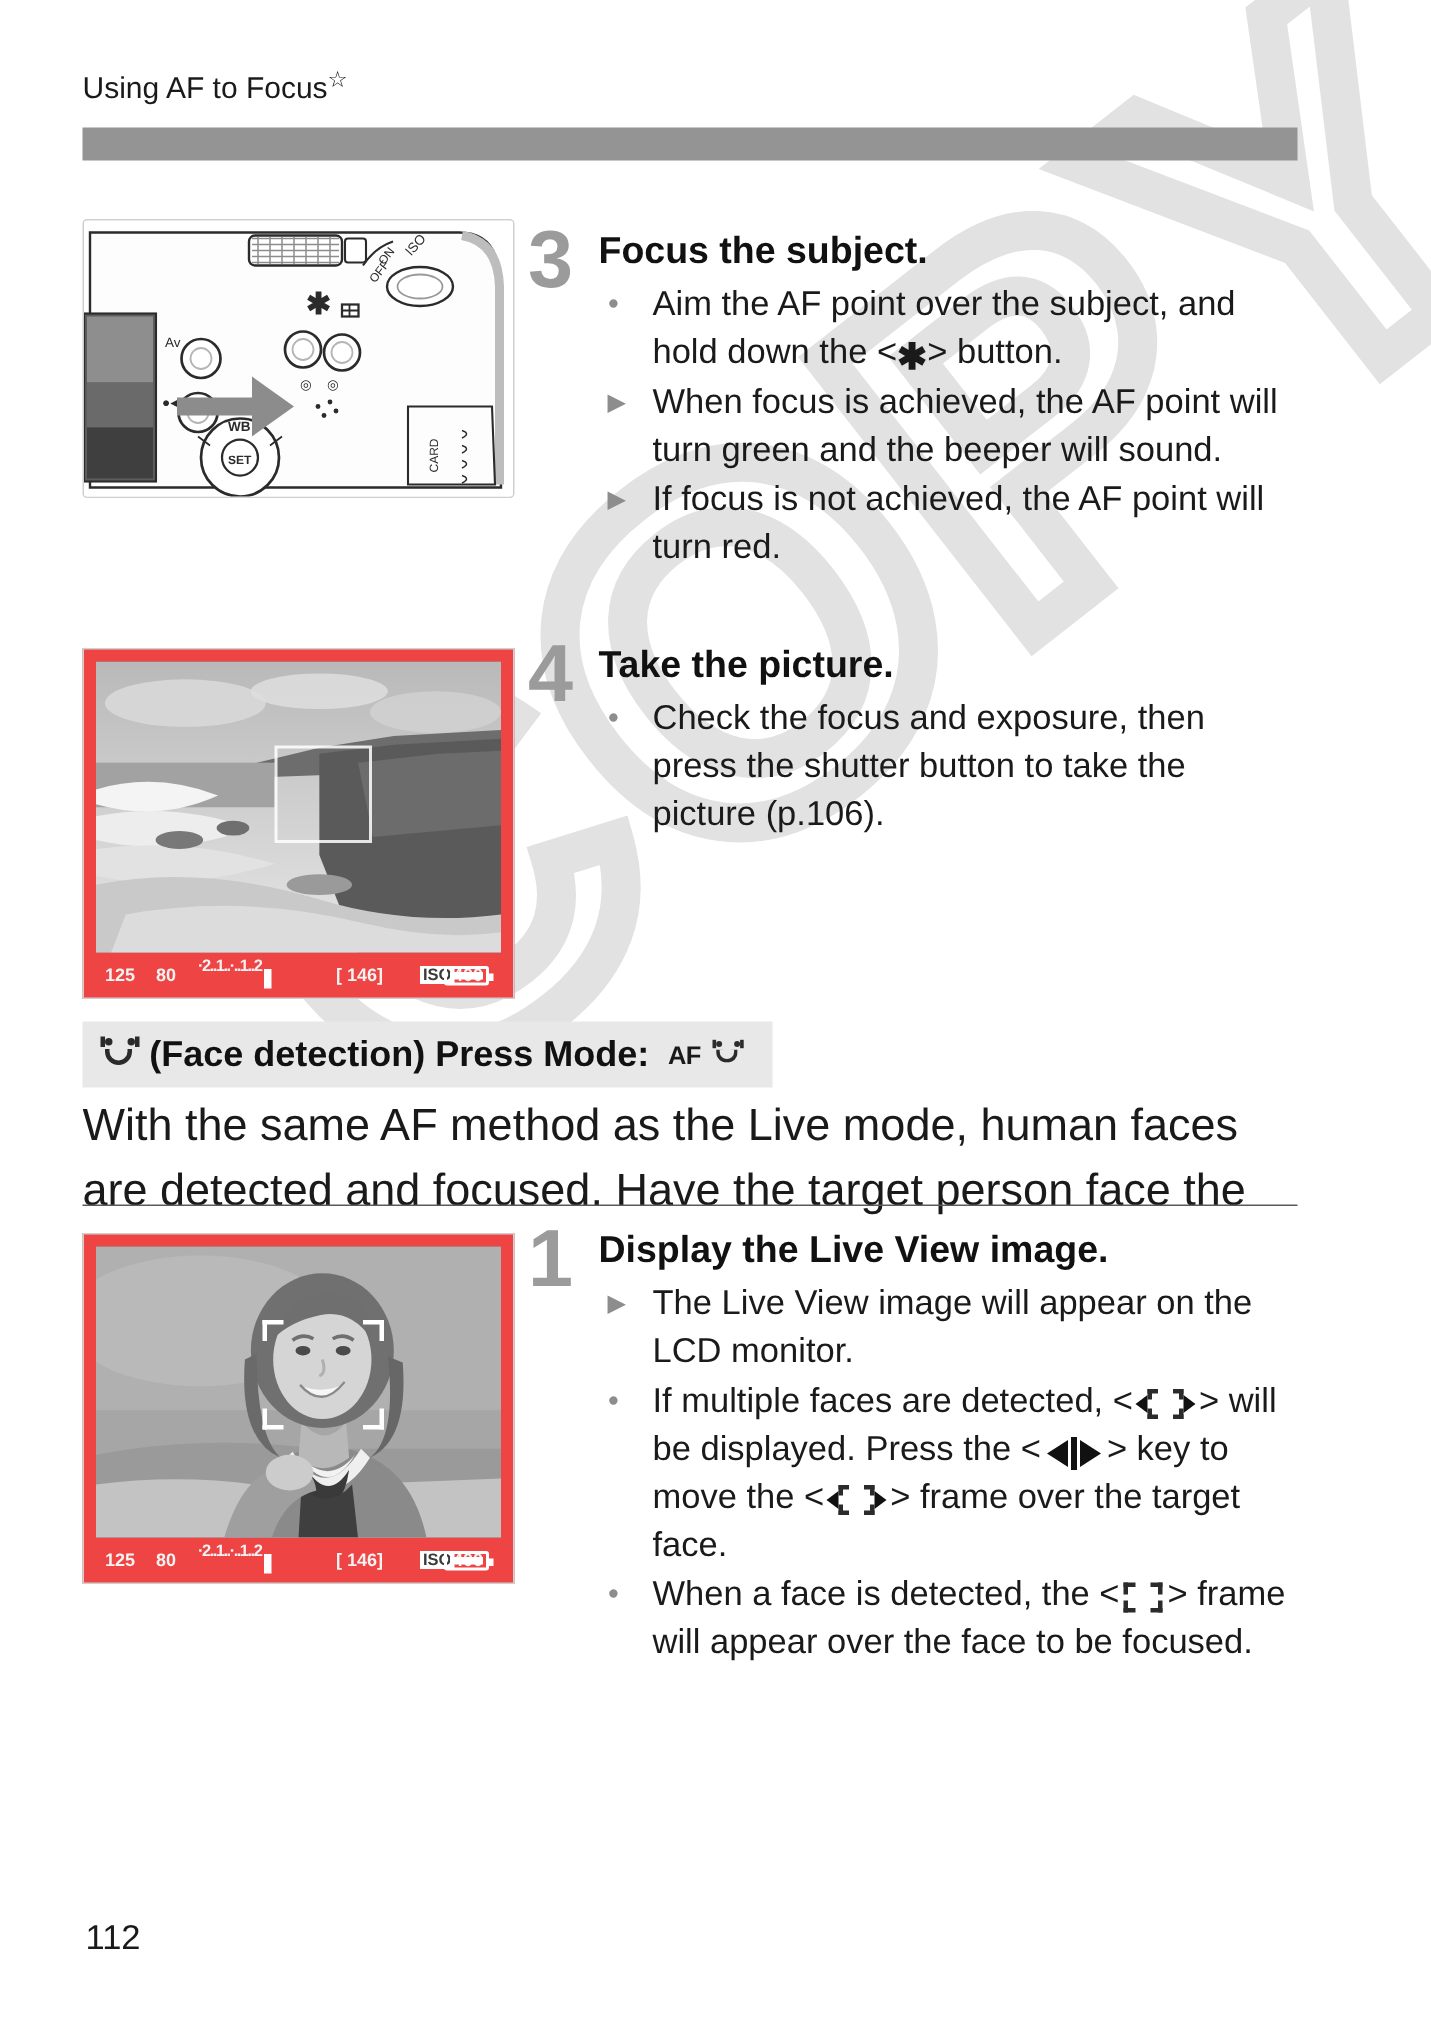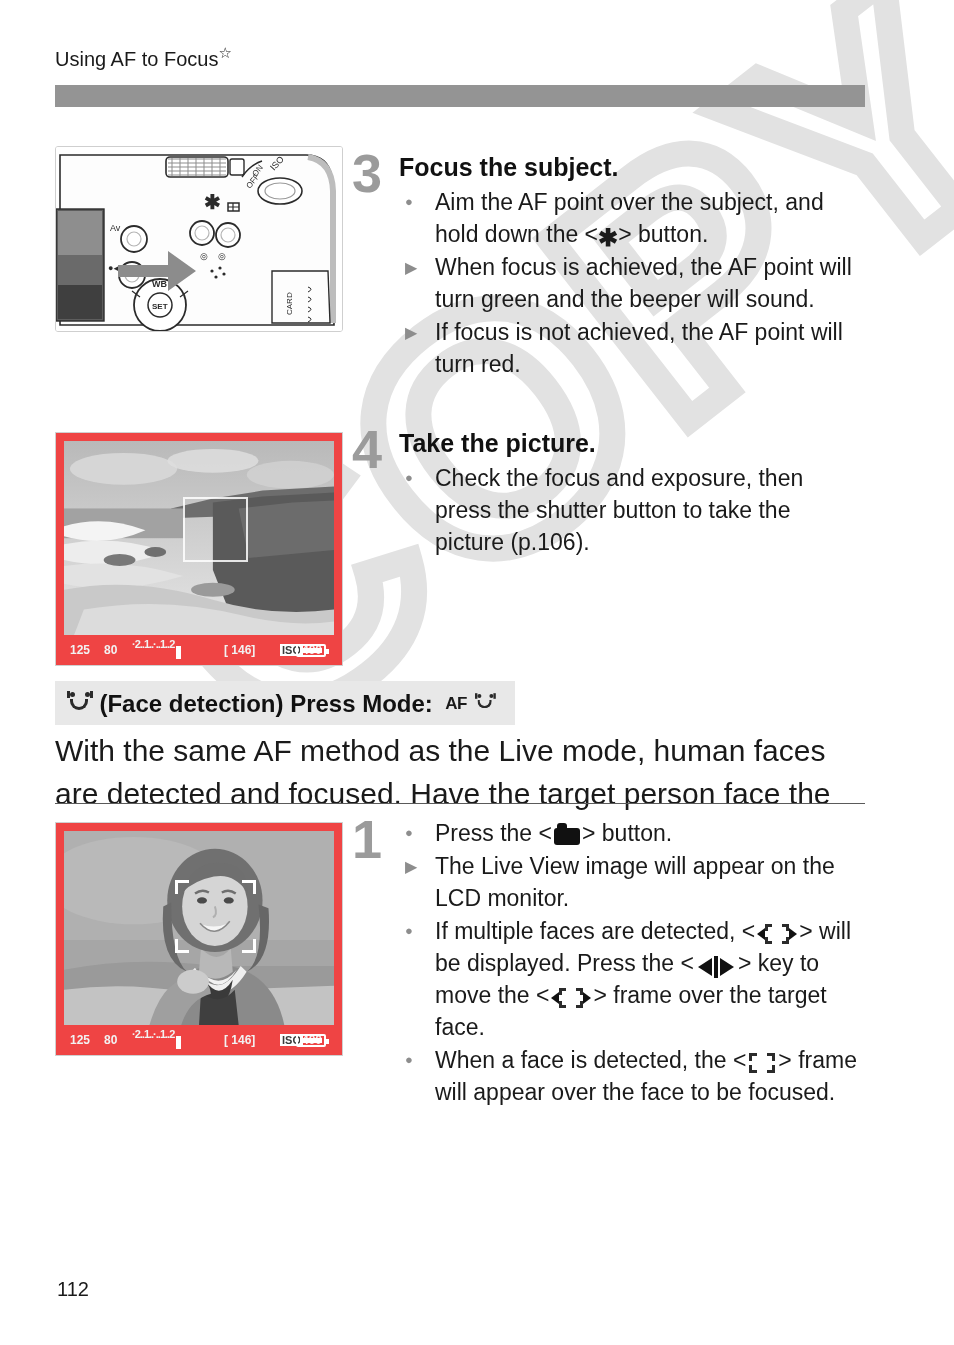--- a/index.html
+++ b/index.html
@@ -208,21 +208,21 @@
   }
   .face-frame { position:absolute; }
   .face-frame i { position:absolute; width:14px; height:14px; border:3px solid #fff; }
   .face-frame i.tl { left:0;  top:0;  border-right:none; border-bottom:none; }
   .face-frame i.tr { right:0; top:0;  border-left:none;  border-bottom:none; }
   .face-frame i.bl { left:0;  bottom:0; border-right:none; border-top:none; }
   .face-frame i.br { right:0; bottom:0; border-left:none;  border-top:none; }
 
   #pagenum {
     position:absolute; left:57px; top:1278px;
-    font-size:20px; color:#1a1a1a;
+    font-size:23px; color:#1a1a1a;
   }
 </style>
 </head>
 <body>
 
 <div id="watermark">
   <span>COPY</span>
 </div>
 
 <div id="page">
@@ -471,25 +471,22 @@
       <span class="isov">400</span>
       <span class="batt">
           <i></i>
         </span>
     </div>
   </div>
 
   <div class="stepblock" style="left:352px; top:818px; width:510px;">
     <div class="stepnum">1</div>
     <div style="padding-left:47px;">
+      <div class="steptitle">Display the Live View image.</div>
       <ul class="steplist">
-        <li>
-          <span class="mk dot"></span>
-          <span>Press the &lt;</span><span class="ic ic-cam"></span><span>&gt; button.</span>
-        </li>
         <li>
           <span class="mk tri"></span>
           <span>The Live View image will appear on the LCD monitor.</span>
         </li>
         <li>
           <span class="mk dot"></span>
           <span>If multiple faces are detected, &lt;</span><span class="ic ic-frame-arrows"><span class="al"></span><span class="fr">
                 <i class="tl"></i>
                 <i class="tr"></i>
                 <i class="bl"></i>

